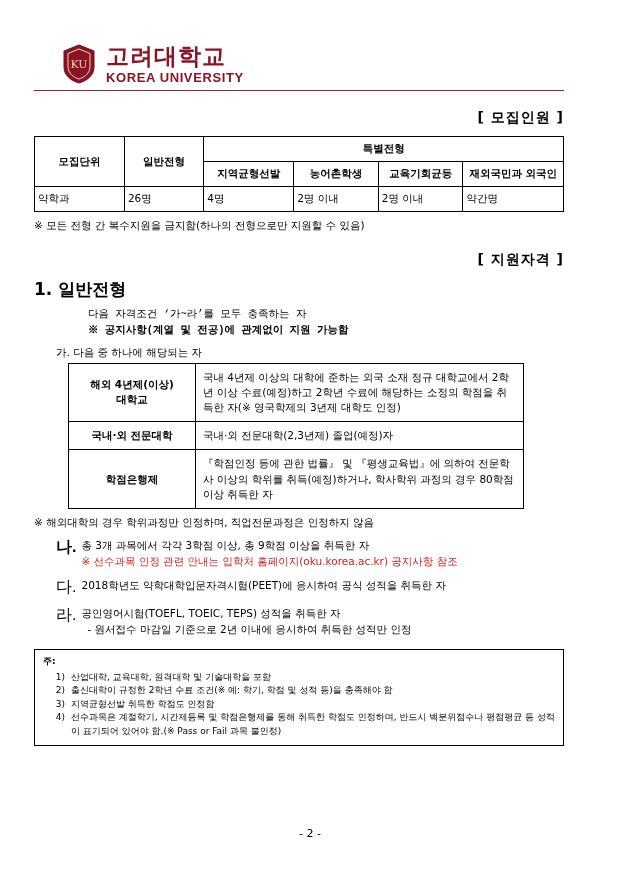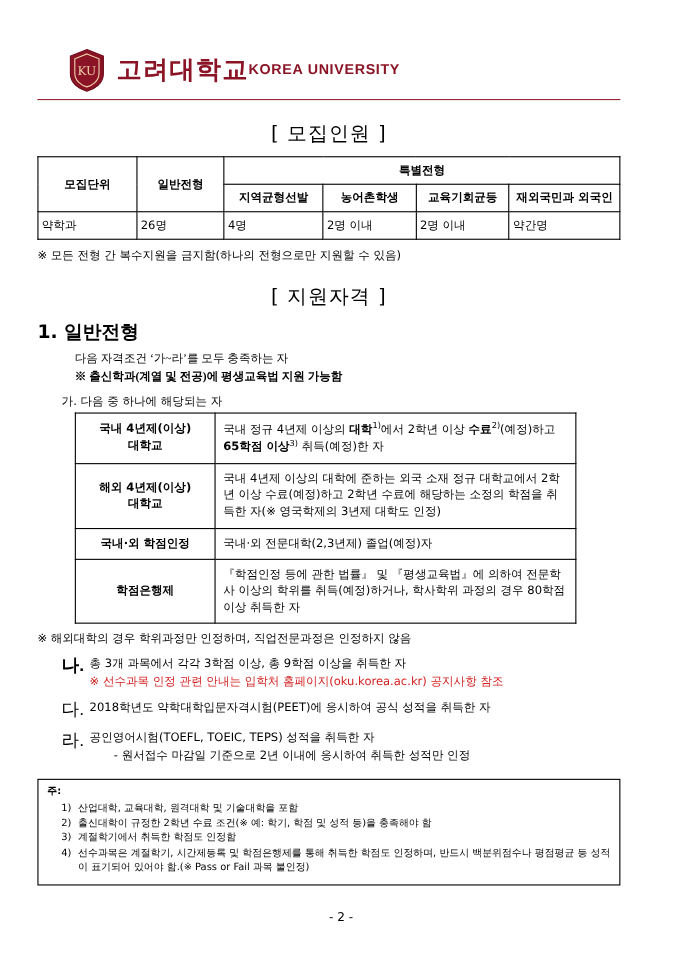--- a/index.html
+++ b/index.html
@@ -33,21 +33,21 @@
   }
   .crest {
     width: 34px;
     height: 40px;
     position: relative;
     flex: 0 0 auto;
   }
   .crest svg { display: block; }
   .logo-text {
     display: flex;
-    flex-direction: row;
+    flex-direction: column;
     justify-content: center;
     line-height: 1;
   }
   .logo-ko {
     font-size: 23px;
     font-weight: bold;
     letter-spacing: 1px;
     color: #8a1325;
     font-family: "DejaVu Sans", sans-serif;
   }
@@ -59,23 +59,23 @@
     margin-top: 3px;
     font-family: "Liberation Sans", sans-serif;
   }
   .header-rule {
     border-bottom: 1px solid #9b2230;
     margin: 4px 0 18px 0;
   }
 
   
   .section-title {
-    text-align: center;
-    font-size: 18px;
-    font-weight: normal;
+    text-align: right;
+    font-size: 14px;
+    font-weight: bold;
     letter-spacing: 1px;
     margin: 0 0 9px 0;
     font-family: "DejaVu Sans", sans-serif;
   }
   .section-title.second { margin-top: 18px; }
 
   
   table.grid {
     border-collapse: collapse;
     width: 100%;
@@ -97,24 +97,24 @@
   }
 
   
   .num-head {
     font-size: 17px;
     font-weight: bold;
     margin: 4px 0 6px 0;
     font-family: "DejaVu Sans", sans-serif;
   }
   .indent1 {
-    margin-left: 34px;
+    margin-left: 54px;
     font-size: 10.5px;
     line-height: 1.5;
-    font-family: Liberation Serif, serif;
+    font-family: Liberation Mono, monospace;
   }
   .bold { font-weight: bold; }
   .item-label {
     margin-left: 22px;
     font-size: 10.5px;
     font-family: "DejaVu Sans", sans-serif;
     margin-top: 7px;
     margin-bottom: 3px;
   }
 
@@ -146,21 +146,21 @@
   .hang {
     margin-left: 22px;
     display: flex;
     gap: 5px;
     margin-top: 7px;
   }
   .hang .mark { flex: 0 0 auto; font-weight: bold; }
   .hang .body { flex: 1 1 auto; }
   .hang.plain .mark { font-weight: normal; }
   .red { color: #d32020; font-weight: normal; }
-  .sub-ind { margin-left: 22px; }
+  .sub-ind { margin-left: 6px; }
 
   
   .foot-box {
     margin-top: 12px;
     border: 1px solid #000000;
     padding: 5px 8px 7px 8px;
     font-size: 9px;
     line-height: 1.5;
     font-family: "DejaVu Sans", sans-serif;
   }
@@ -224,42 +224,34 @@
     </tr>
   </tbody>
     </table>
 
   <div class="note-line">※ 모든 전형 간 복수지원을 금지함(하나의 전형으로만 지원할 수 있음)</div>
 
   <div class="section-title second">[ 지원자격 ]</div>
 
   <div class="num-head">1. 일반전형</div>
   <div class="indent1">다음 자격조건 ‘가~라’를 모두 충족하는 자</div>
-  <div class="indent1 bold">※ 출신학과(계열 및 전공)에 평생교육법 지원 가능함</div>
+  <div class="indent1 bold">※ 공지사항(계열 및 전공)에 관계없이 지원 가능함</div>
 
   <div class="item-label">가. 다음 중 하나에 해당되는 자</div>
 
   <table class="qual">
     <tbody>
-        <tr>
-      <td class="head">
-        국내 4년제(이상)<br>대학교
-      </td>
-      <td>
-        <span>국내 정규 4년제 이상의 </span><span class="bold">대학</span><span class="sup">1)</span><span>에서 2학년 이상 </span><span class="bold">수료</span><span class="sup">2)</span><span>(예정)하고 </span><span class="bold">65학점 이상</span><span class="sup">3)</span><span> 취득(예정)한 자</span>
-      </td>
-    </tr>
     <tr>
       <td class="head">
         해외 4년제(이상)<br>대학교
       </td>
       <td>국내 4년제 이상의 대학에 준하는 외국 소재 정규 대학교에서 2학년 이상 수료(예정)하고 2학년 수료에 해당하는 소정의 학점을 취득한 자(※ 영국학제의 3년제 대학도 인정)</td>
     </tr>
     <tr>
-      <td class="head">국내·외 학점인정</td>
+      <td class="head">국내·외 전문대학</td>
       <td>국내·외 전문대학(2,3년제) 졸업(예정)자</td>
     </tr>
     <tr>
       <td class="head">학점은행제</td>
       <td>『학점인정 등에 관한 법률』 및 『평생교육법』에 의하여 전문학사 이상의 학위를 취득(예정)하거나, 학사학위 과정의 경우 80학점 이상 취득한 자</td>
     </tr>
   </tbody>
     </table>
 
   <div class="note-line">※ 해외대학의 경우 학위과정만 인정하며, 직업전문과정은 인정하지 않음</div>
@@ -290,21 +282,21 @@
     <div class="foot-row">
       <span class="fno">1)</span>
       <span class="ftxt">산업대학, 교육대학, 원격대학 및 기술대학을 포함</span>
     </div>
     <div class="foot-row">
       <span class="fno">2)</span>
       <span class="ftxt">출신대학이 규정한 2학년 수료 조건(※ 예: 학기, 학점 및 성적 등)을 충족해야 함</span>
     </div>
     <div class="foot-row">
       <span class="fno">3)</span>
-      <span class="ftxt">계절학기에서 취득한 학점도 인정함</span>
+      <span class="ftxt">지역균형선발 취득한 학점도 인정함</span>
     </div>
     <div class="foot-row">
       <span class="fno">4)</span>
       <span class="ftxt">선수과목은 계절학기, 시간제등록 및 학점은행제를 통해 취득한 학점도 인정하며, 반드시 백분위점수나 평점평균 등 성적이 표기되어 있어야 함.(※ Pass or Fail 과목 불인정)</span>
     </div>
   </div>
 
   <div class="page-num">- 2 -</div>
 </div>
 

